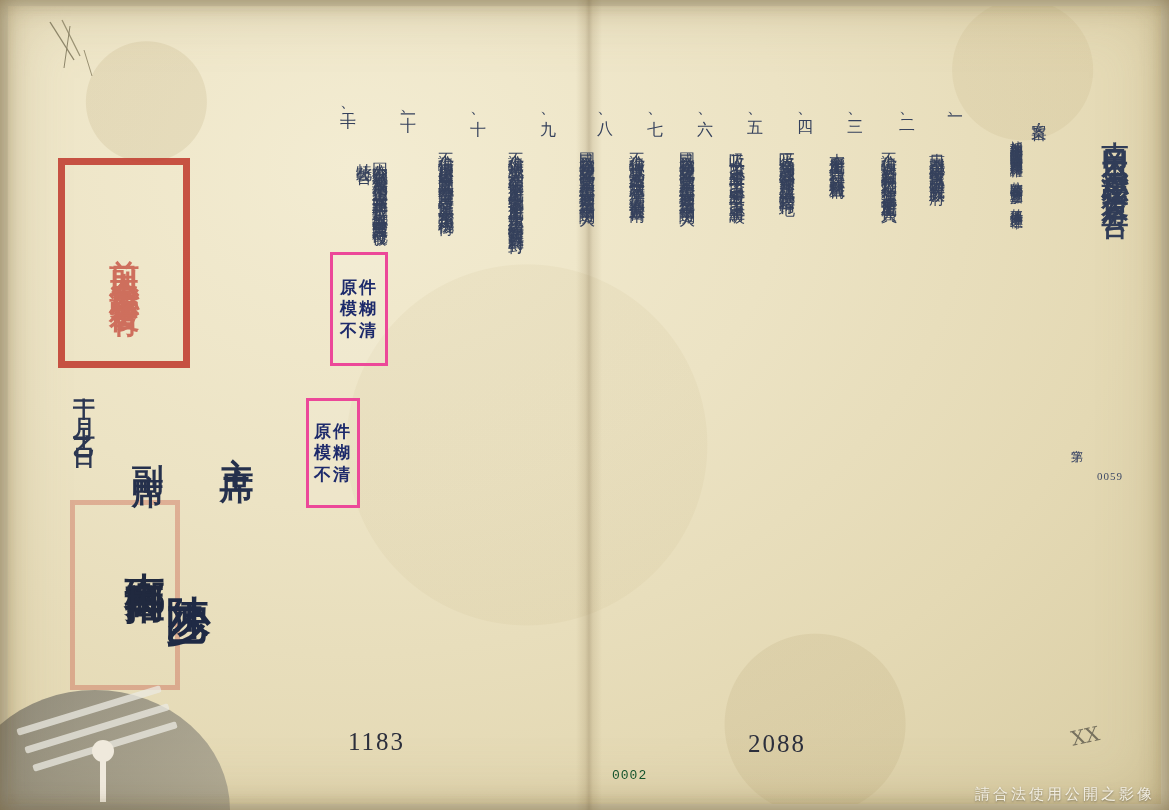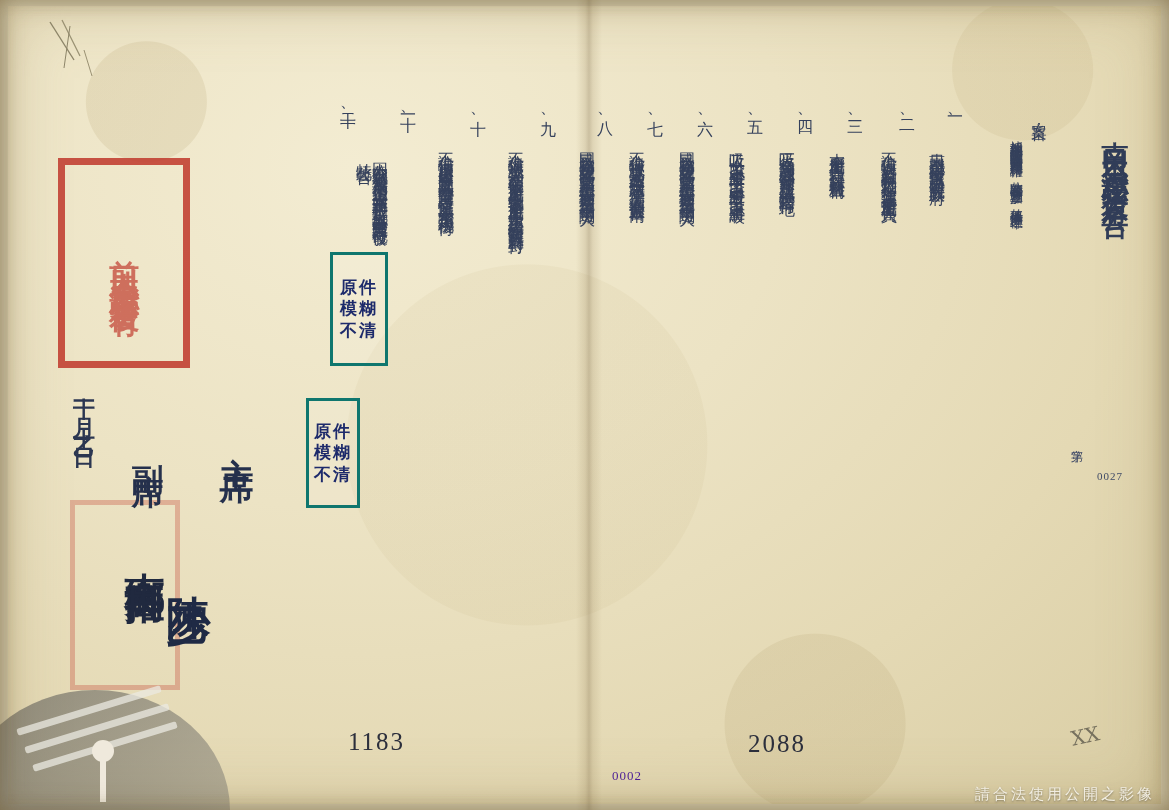--- a/index.html
+++ b/index.html
@@ -113,21 +113,21 @@
     position: absolute;
     left: 70px; top: 500px;
     width: 110px; height: 190px;
     border: 5px solid rgba(192,56,43,.30);
     box-sizing: border-box;
   }
 
   
   .stamp {
     position: absolute;
-    border: 3px solid #0f766e;
+    border: 3px solid #ec4899;
     color: #1d2a6b;
     background: rgba(255,255,255,0.10);
     box-sizing: border-box;
     display: flex;
     align-items: center;
     justify-content: center;
     font-family: "DejaVu Serif", serif;
     font-weight: bold;
   }
   .stamp span {
@@ -158,23 +158,23 @@
   
   .folio {
     position: absolute;
     font-family: "Liberation Serif", serif;
     font-size: 25px;
     color: #2c2f3c;
     letter-spacing: 2px;
   }
   .folio-small {
     position: absolute;
-    font-family: Liberation Serif, serif;
+    font-family: Liberation Mono, monospace;
     font-size: 13px;
-    color: #4c1d95;
+    color: #14532d;
     letter-spacing: 1px;
   }
   .archive-ref {
     position: absolute;
     font-family: "Liberation Serif", serif;
     font-size: 11px;
     color: #3f4a66;
     letter-spacing: 1px;
   }
   .pencil-mark {
@@ -250,21 +250,21 @@
 
   <svg class="tear" viewBox="0 0 80 70">
     <path d="M10,6 L34,44" stroke="#8d8569" stroke-width="1.4" fill="none"></path>
     <path d="M22,4 L40,40" stroke="#9a9173" stroke-width="1.2" fill="none"></path>
     <path d="M30,10 L24,52" stroke="#8d8569" stroke-width="1" fill="none"></path>
     <path d="M44,34 L52,60" stroke="#9a9173" stroke-width="1" fill="none"></path>
   </svg>
 
   <div class="vcol title" style="right:40px; top:120px;">南日本台灣秘密後有公告</div>
   <div class="vcol subtitle-small" style="right:86px; top:440px;">字第</div>
-  <div class="archive-ref" style="right:46px; top:470px;">0027</div>
+  <div class="archive-ref" style="right:46px; top:470px;">0059</div>
 
   <div class="vcol body-col" style="right:122px; top:110px;">案旨：</div>
   <div class="vcol body-col small" style="right:146px; top:130px; max-height:560px; white-space:normal; width:42px;">據報前期約清委設陸測敵攻人民由副教人民館職將像請權 此陸布發國有年宣願參加 其待優遇條件之標準</div>
 
   <div class="vcol body-col" style="right:206px; top:108px;">一、</div>
   <div class="vcol body-col" style="right:224px; top:140px; max-height:600px;">南日本台灣秘密後有以下尚稱本府或新政府</div>
 
   <div class="vcol body-col" style="right:254px; top:108px;">二、</div>
   <div class="vcol body-col" style="right:272px; top:140px; max-height:600px;">不論任何人對於新設有利之行動工作者一律認存本府所屬工作人員</div>
 

